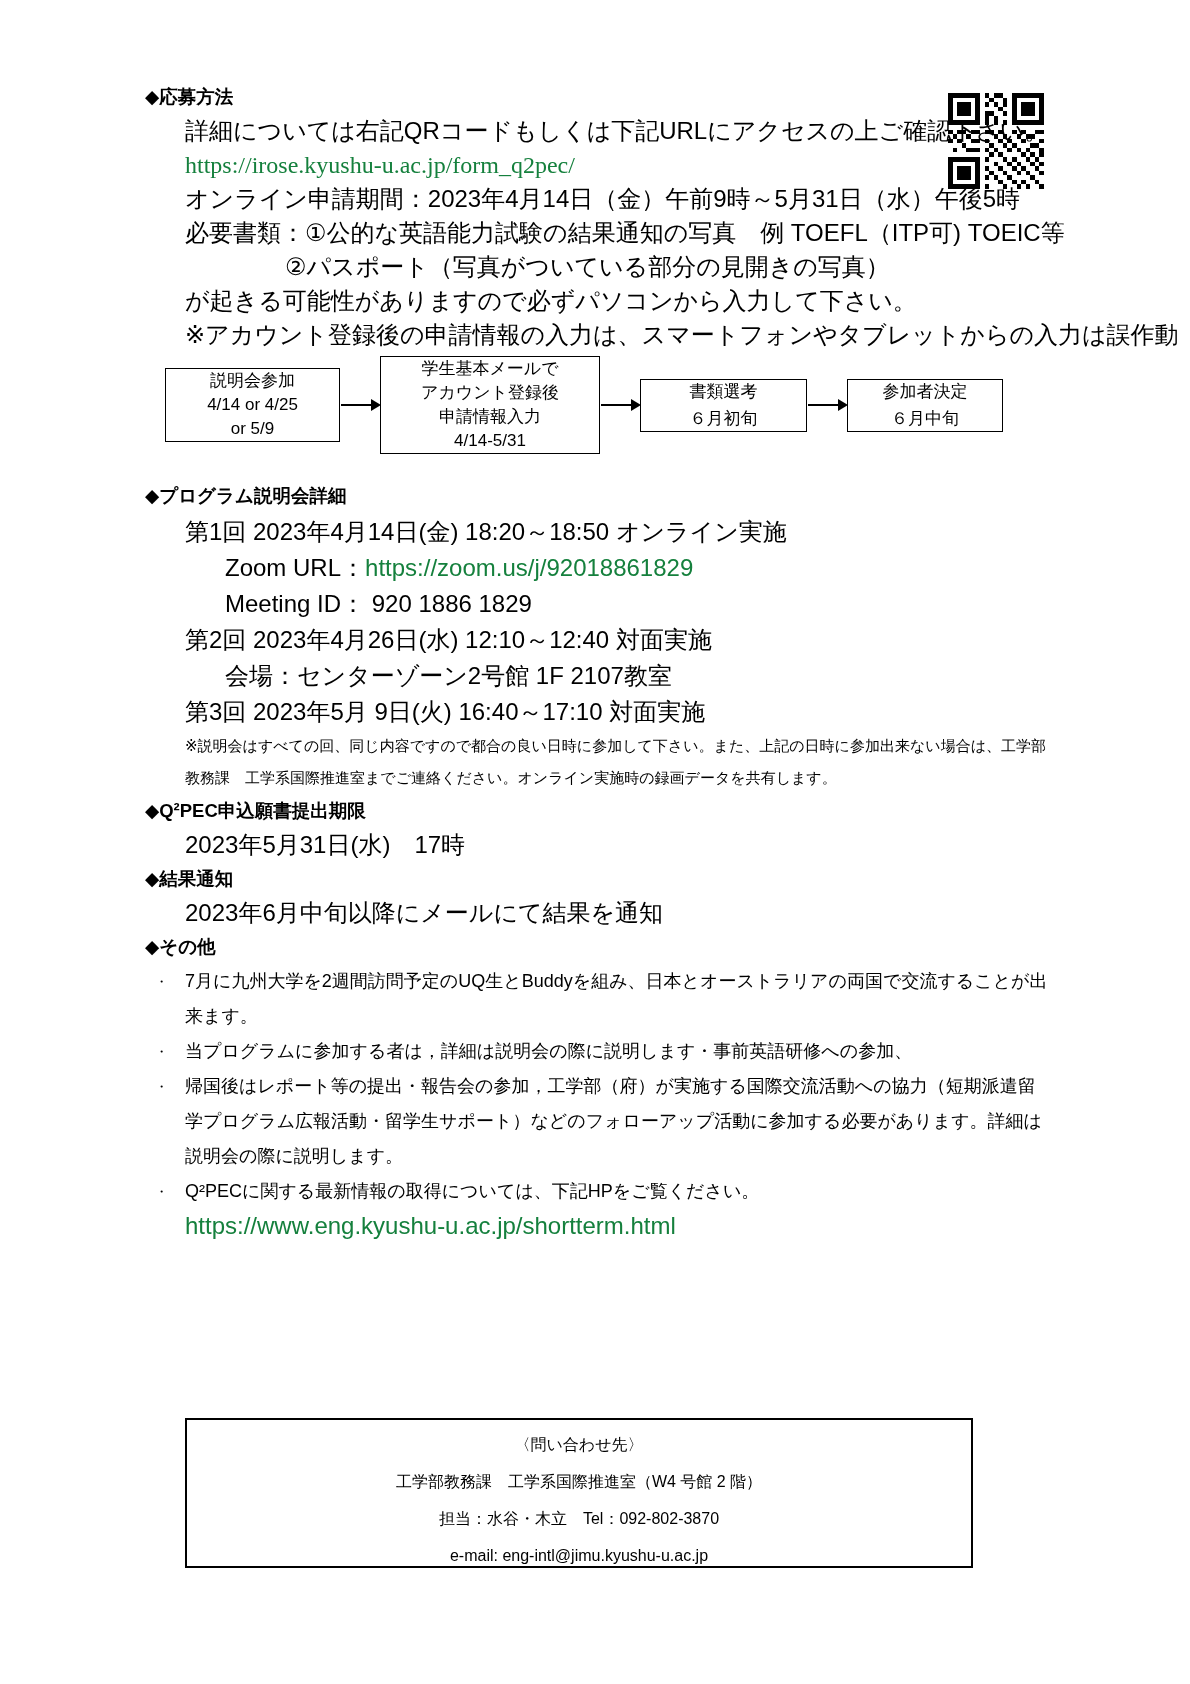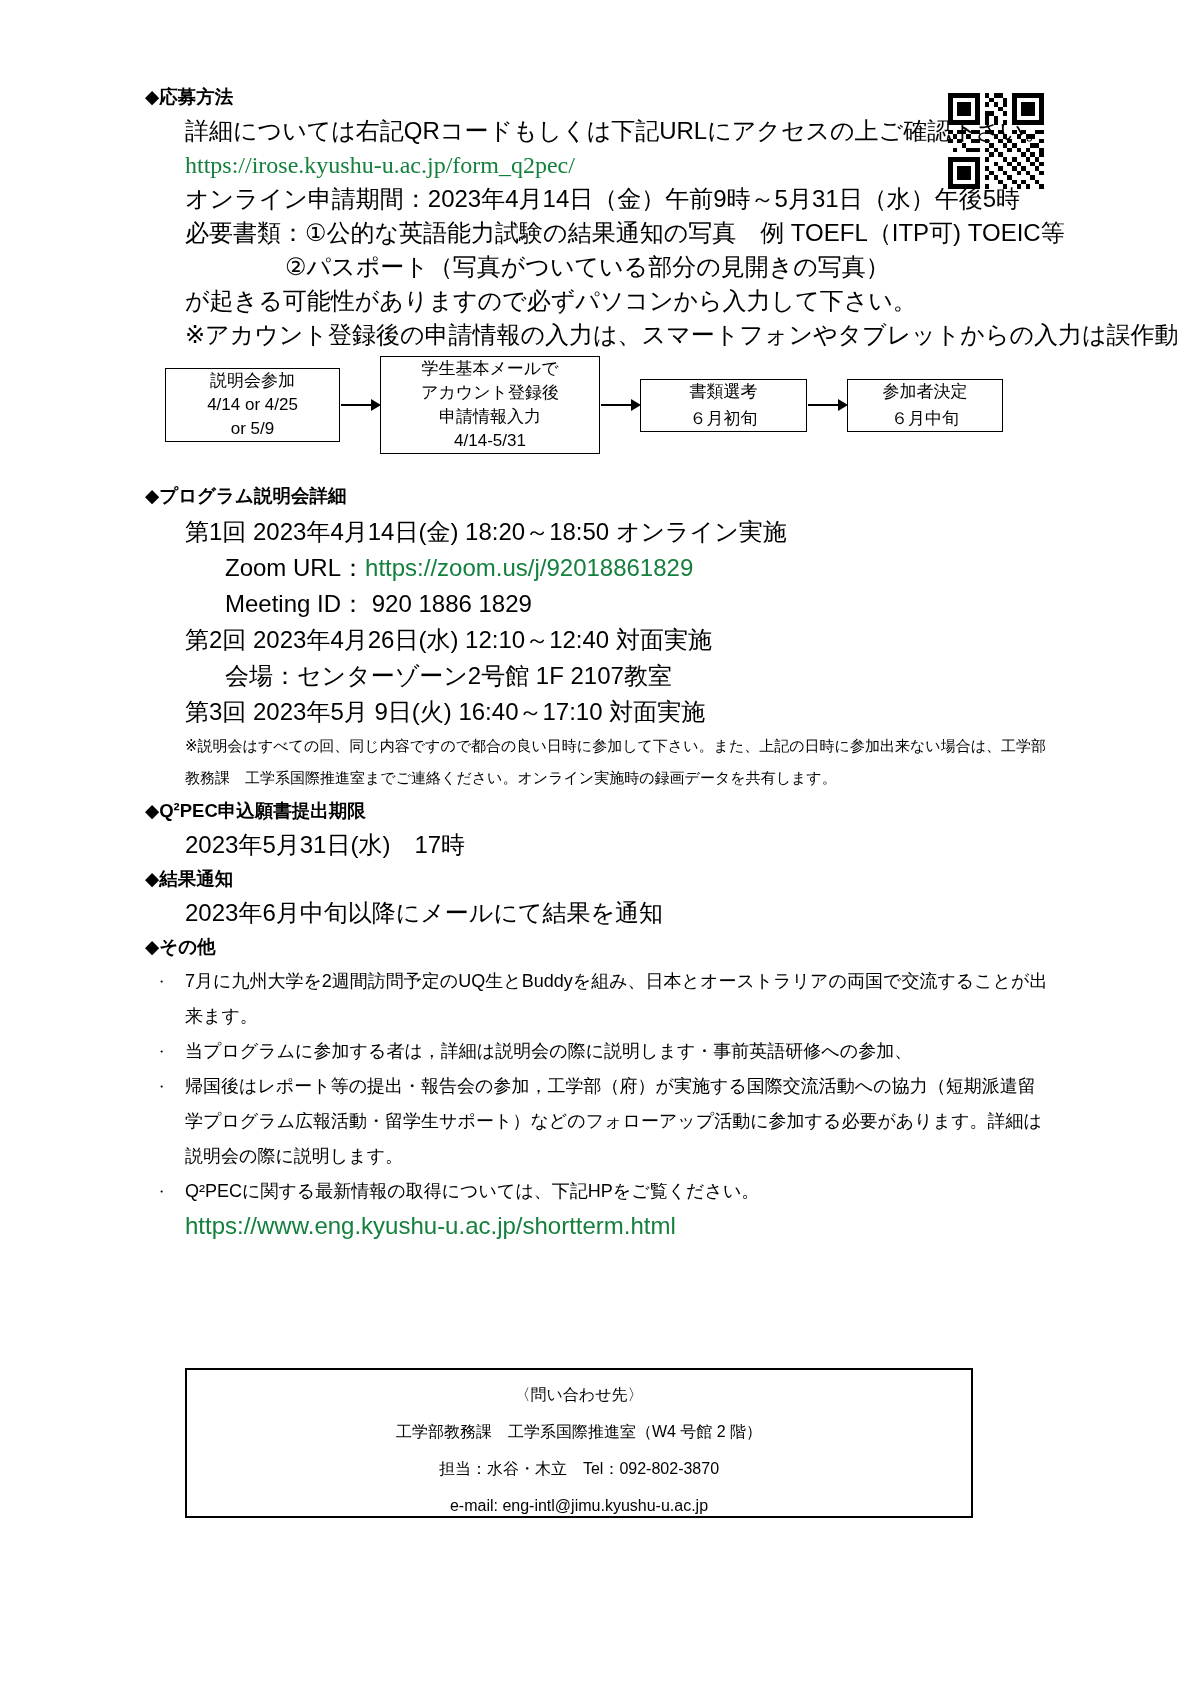--- a/index.html
+++ b/index.html
@@ -62,21 +62,21 @@
     font-size:15px; line-height:32px; white-space:normal;
     margin-left:40px; width:865px;
   }
 
   .bullet-row { display:flex; font-size:18px; line-height:35px; }
   .bullet-marker { width:40px; flex:0 0 40px; font-size:13px; line-height:35px; padding-left:10px; box-sizing:border-box; }
   .bullet-text { flex:1; white-space:normal; }
 
   
   .contact-box {
-    position:absolute; left:185px; top:1368px; width:788px; height:150px;
+    position:absolute; left:185px; top:1418px; width:788px; height:150px;
     border:2px solid #000; box-sizing:border-box;
     text-align:center; font-size:16px;
   }
   .contact-box .cline { line-height:37px; }
   .contact-box .cline:first-child { margin-top:6px; }
 </style>
 </head>
 <body>
 
 <div class="page">

